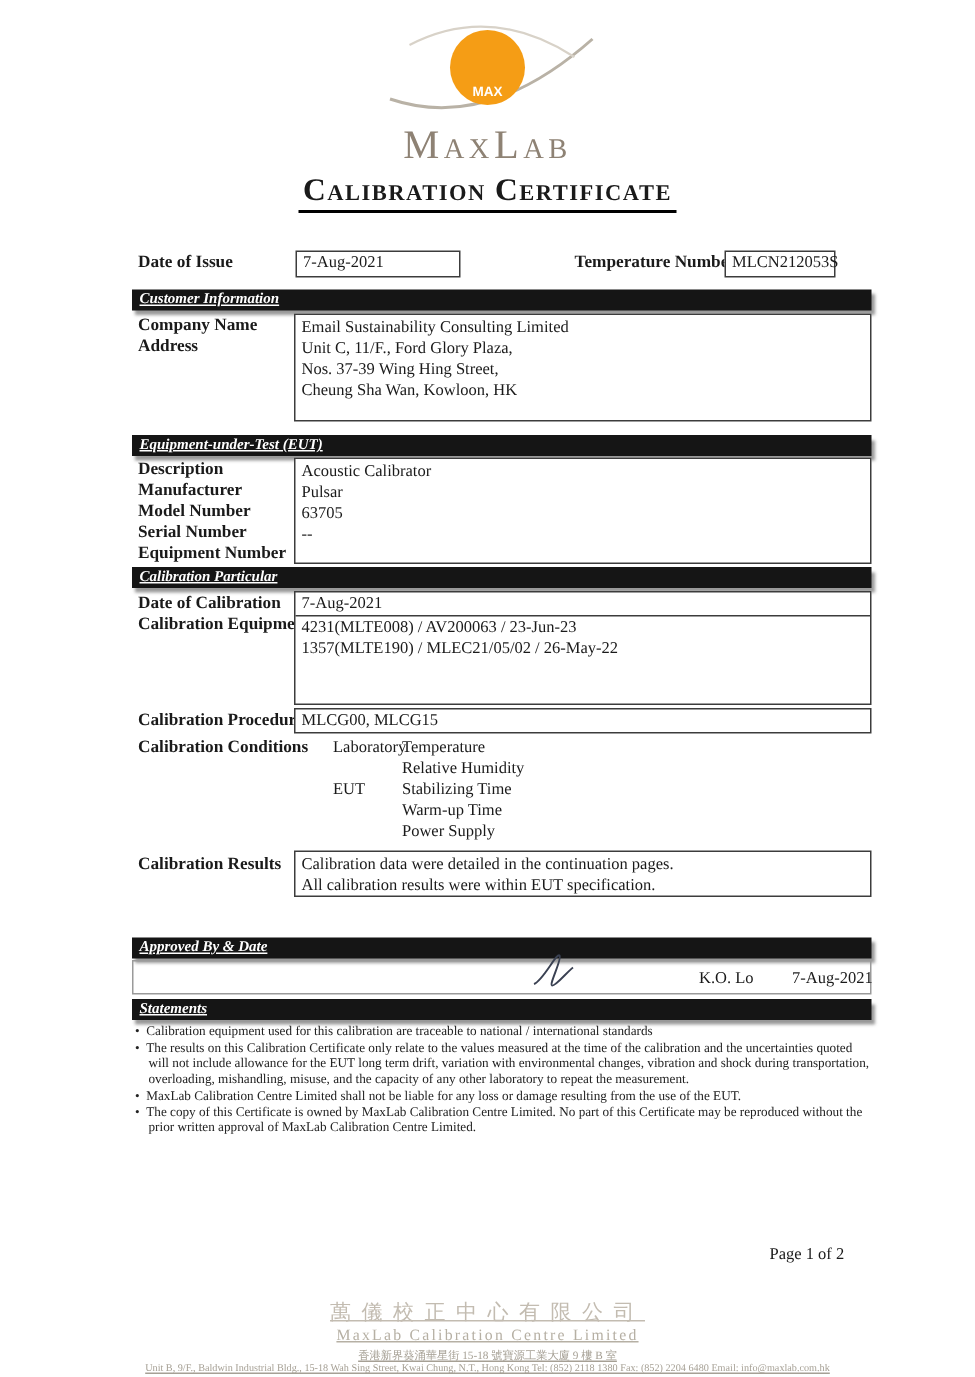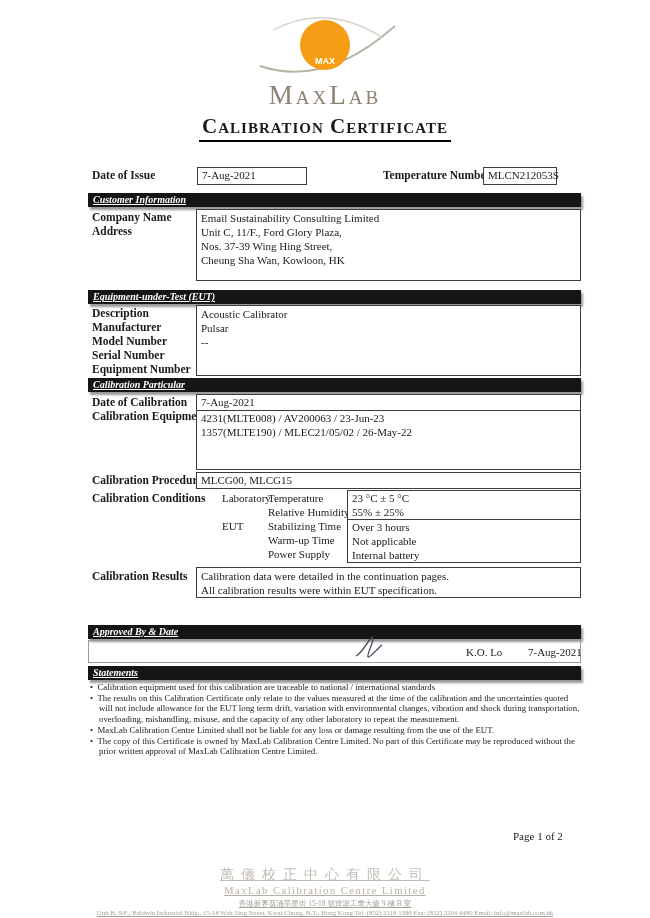--- a/index.html
+++ b/index.html
@@ -113,20 +113,21 @@
 
   <div class="bar" style="top:290px">Equipment-under-Test (EUT)</div>
   <div class="lbl" style="left:92px; top:307px">Description</div>
   <div class="lbl" style="left:92px; top:321px">Manufacturer</div>
   <div class="lbl" style="left:92px; top:335px">Model Number</div>
   <div class="lbl" style="left:92px; top:349px">Serial Number</div>
   <div class="lbl" style="left:92px; top:363px">Equipment Number</div>
   <div class="box" style="left:196px; top:305px; width:385px; height:71px; padding-top:1px">
     <div class="line">Acoustic Calibrator</div>
     <div class="line">Pulsar</div>
+    <div class="line">63705</div>
     <div class="line">--</div>
   </div>
 
   <div class="bar" style="top:378px">Calibration Particular</div>
   <div class="lbl" style="left:92px; top:396px">Date of Calibration</div>
   <div class="lbl" style="left:92px; top:410px">Calibration Equipment</div>
   <div class="box" style="left:196px; top:394px; width:385px; height:76px">
     <div class="line divider" style="height:15px; line-height:15px">7-Aug-2021</div>
     <div class="line">4231(MLTE008) / AV200063 / 23-Jun-23</div>
     <div class="line">1357(MLTE190) / MLEC21/05/02 / 26-May-22</div>
@@ -136,27 +137,20 @@
     <div class="line1">MLCG00, MLCG15</div>
   </div>
   <div class="lbl" style="left:92px; top:492px">Calibration Conditions</div>
   <div class="txt" style="left:222px; top:492px">Laboratory</div>
   <div class="txt" style="left:222px; top:520px">EUT</div>
   <div class="txt" style="left:268px; top:492px">Temperature</div>
   <div class="txt" style="left:268px; top:506px">Relative Humidity</div>
   <div class="txt" style="left:268px; top:520px">Stabilizing Time</div>
   <div class="txt" style="left:268px; top:534px">Warm-up Time</div>
   <div class="txt" style="left:268px; top:548px">Power Supply</div>
-  <div class="box" style="left:347px; top:490px; width:234px; height:73px">
-    <div class="vrow">23 °C ± 5 °C</div>
-    <div class="vrow divider">55% ± 25%</div>
-    <div class="vrow">Over 3 hours</div>
-    <div class="vrow">Not applicable</div>
-    <div class="vrow">Internal battery</div>
-  </div>
   <div class="lbl" style="left:92px; top:570px">Calibration Results</div>
   <div class="box" style="left:196px; top:567px; width:385px; height:31px; padding-top:1px">
     <div class="line">Calibration data were detailed in the continuation pages.</div>
     <div class="line">All calibration results were within EUT specification.</div>
   </div>
 
   <div class="bar" style="top:625px">Approved By &amp; Date</div>
   <div style="position:absolute; left:88px; top:640px; width:493px; height:23px; border:1px solid #9a9a9a; box-sizing:border-box"></div>
   <svg style="position:absolute; left:352px; top:632px" width="34" height="30" viewBox="0 0 34 30">
     <path d="M4 24 C 10 22, 19 3, 21 5 C 23 7, 14 24, 16 25 C 18 26, 26 16, 30 13" fill="none" stroke="#3a4152" stroke-width="1.3"></path>

